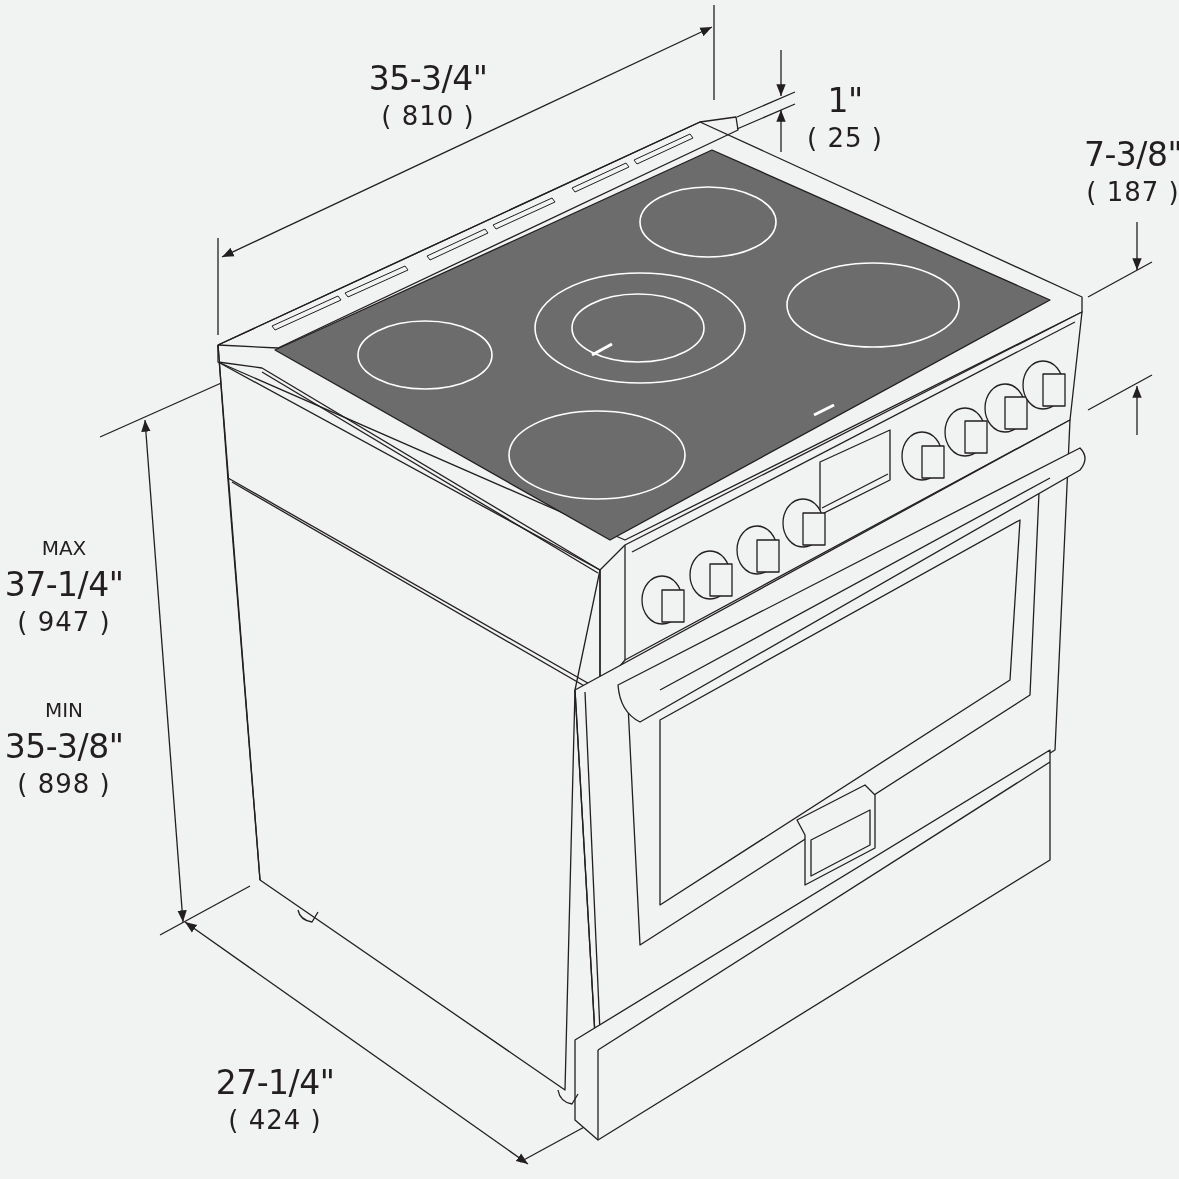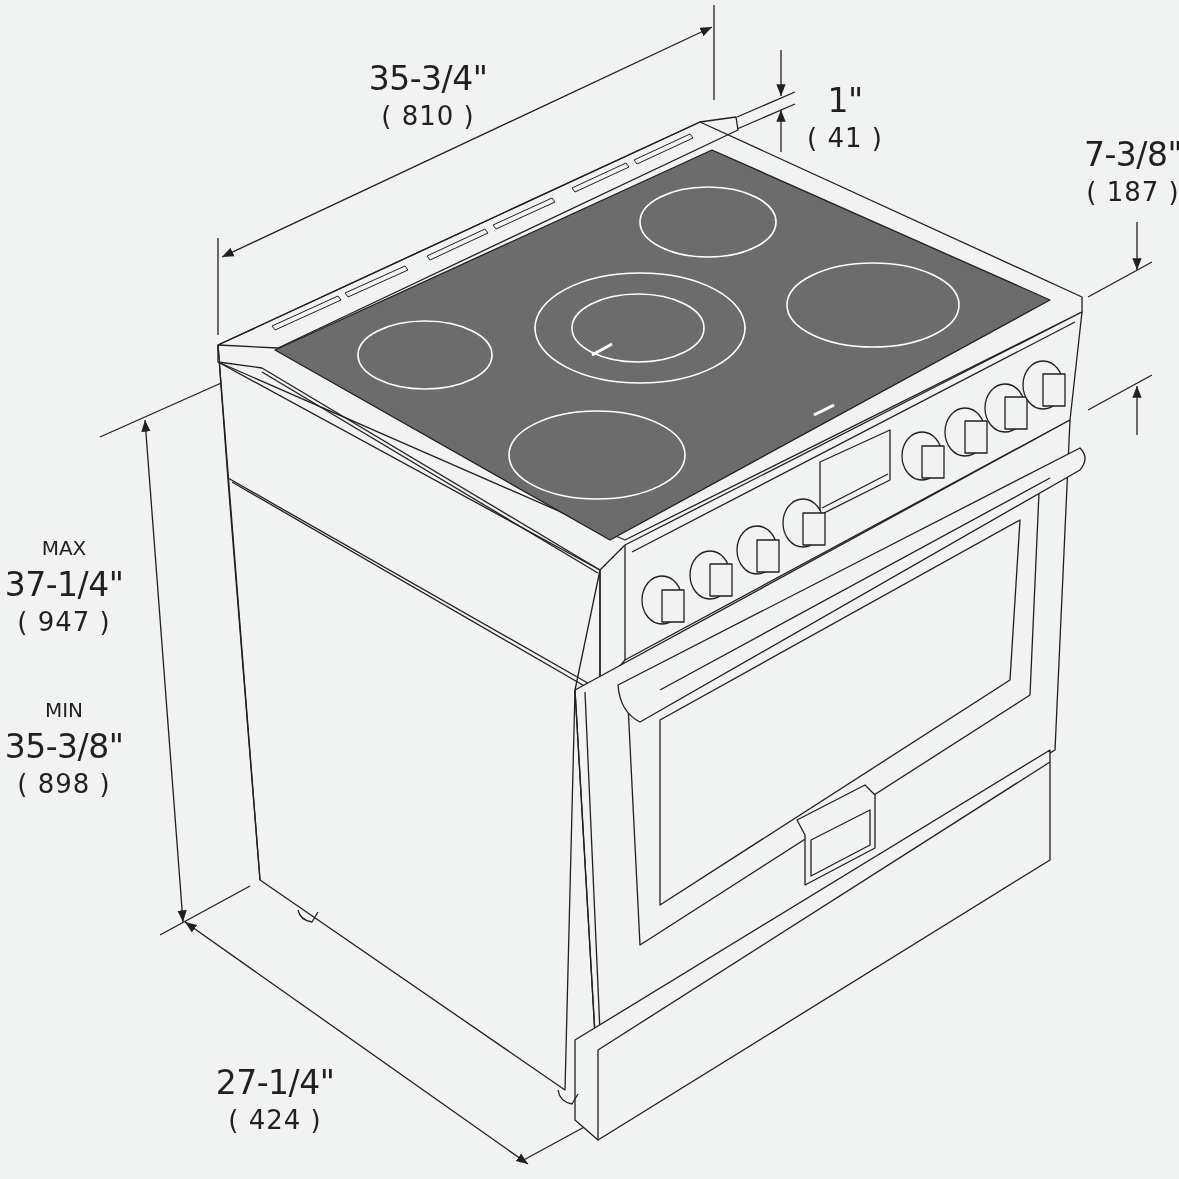--- a/index.html
+++ b/index.html
@@ -168,21 +168,21 @@
   </g>
 </svg>
 
 <div class="lbl" style="left:348px; top:62px; width:160px;">
   <div class="dim-main">35-3/4"</div>
   <div class="dim-mm">( 810 )</div>
 </div>
 
 <div class="lbl" style="left:800px; top:84px; width:90px;">
   <div class="dim-main">1"</div>
-  <div class="dim-mm">( 41 )</div>
+  <div class="dim-mm">( 25 )</div>
 </div>
 
 <div class="lbl" style="left:1068px; top:138px; width:130px;">
   <div class="dim-main">7-3/8"</div>
   <div class="dim-mm">( 187 )</div>
 </div>
 
 <div class="lbl" style="left:-6px; top:538px; width:140px;">
   <div class="dim-tag">MAX</div>
   <div class="dim-main">37-1/4"</div>

